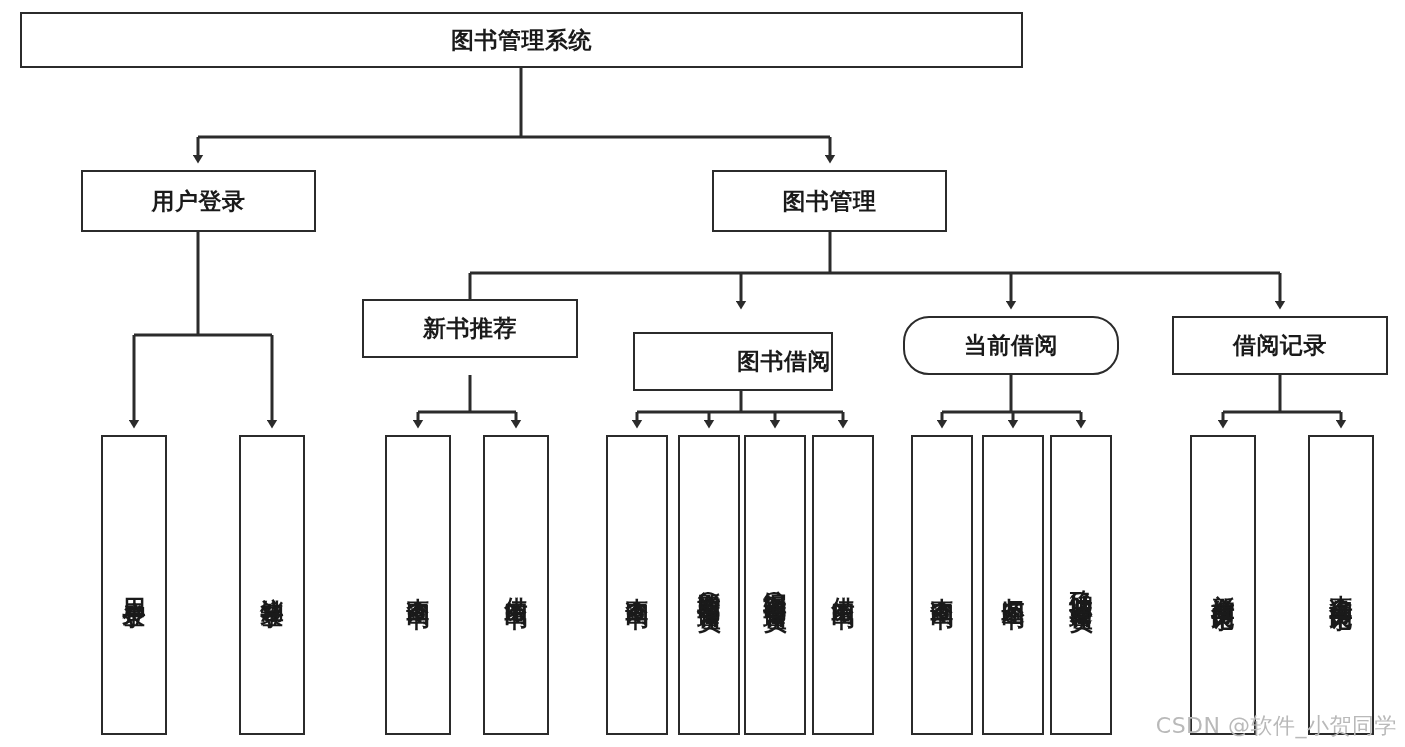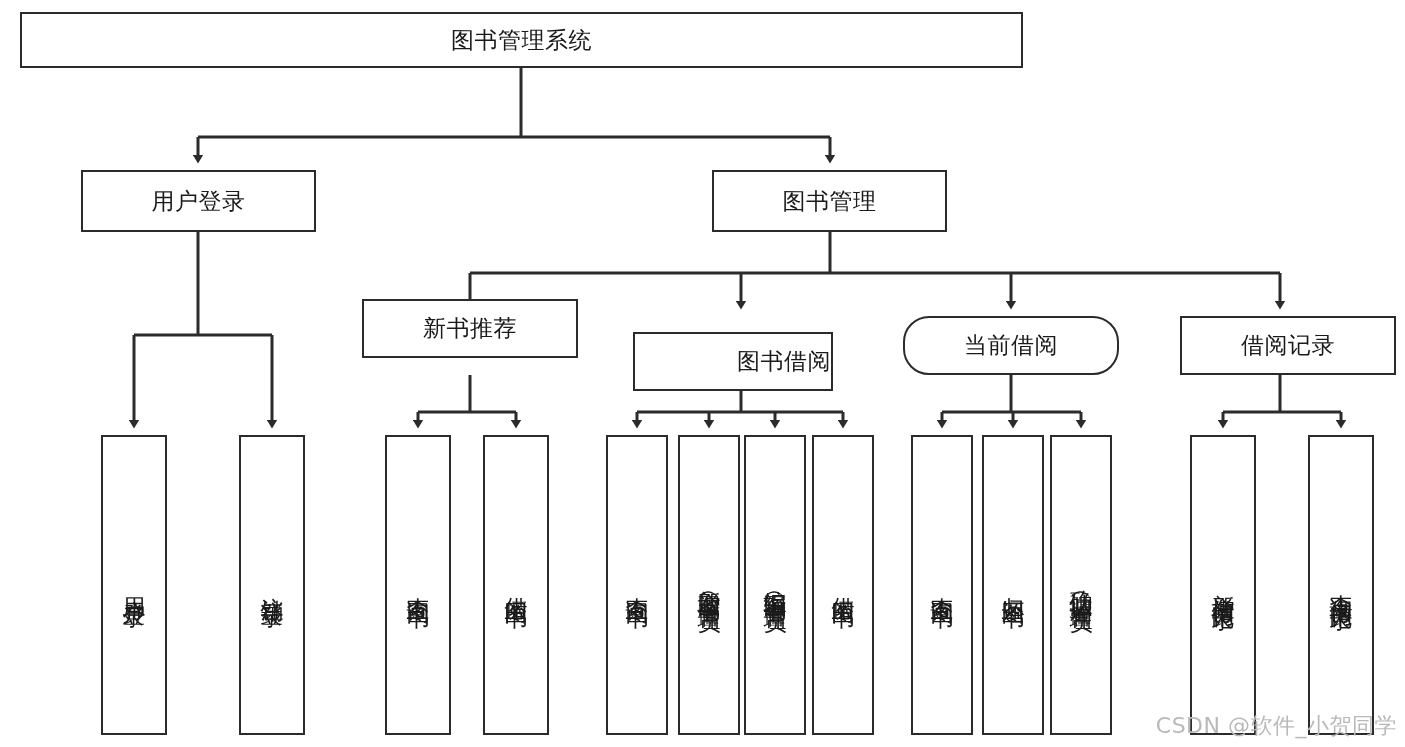--- a/index.html
+++ b/index.html
@@ -31,20 +31,21 @@
   }
   .node {
     position: absolute;
     box-sizing: border-box;
     background: #ffffff;
     border: 2px solid #2b2b2b;
     display: flex;
     align-items: center;
     justify-content: center;
     overflow: hidden;
+    font-weight: bold;
   }
   .node-label {
     color: #1a1a1a;
     line-height: 1.05;
     text-align: center;
     white-space: pre;
   }
   .node.horiz .node-label {
     font-size: 23px;
     letter-spacing: 0.5px;
@@ -139,21 +140,21 @@
 
   <div class="node horiz" style="left: 362px; top: 299px; width: 216px; height: 59px;">
     <span class="node-label">新书推荐</span>
   </div>
   <div class="node horiz" style="left: 633px; top: 332px; width: 200px; height: 59px; justify-content: flex-end;">
     <span class="node-label">图书借阅</span>
   </div>
   <div class="node horiz" style="left: 903px; top: 316px; width: 216px; height: 59px; border-radius: 26px;">
     <span class="node-label">当前借阅</span>
   </div>
-  <div class="node horiz" style="left: 1172px; top: 316px; width: 216px; height: 59px; margin-left: 8px;">
+  <div class="node horiz" style="left: 1172px; top: 316px; width: 216px; height: 59px;">
     <span class="node-label">借阅记录</span>
   </div>
 
   <div class="node vert" style="left: 101px; top: 435px; width: 66px; height: 300px;">
     <span class="node-label">用户登录</span>
   </div>
   <div class="node vert" style="left: 239px; top: 435px; width: 66px; height: 300px;">
     <span class="node-label">注销登录</span>
   </div>
   <div class="node vert" style="left: 385px; top: 435px; width: 66px; height: 300px;">

